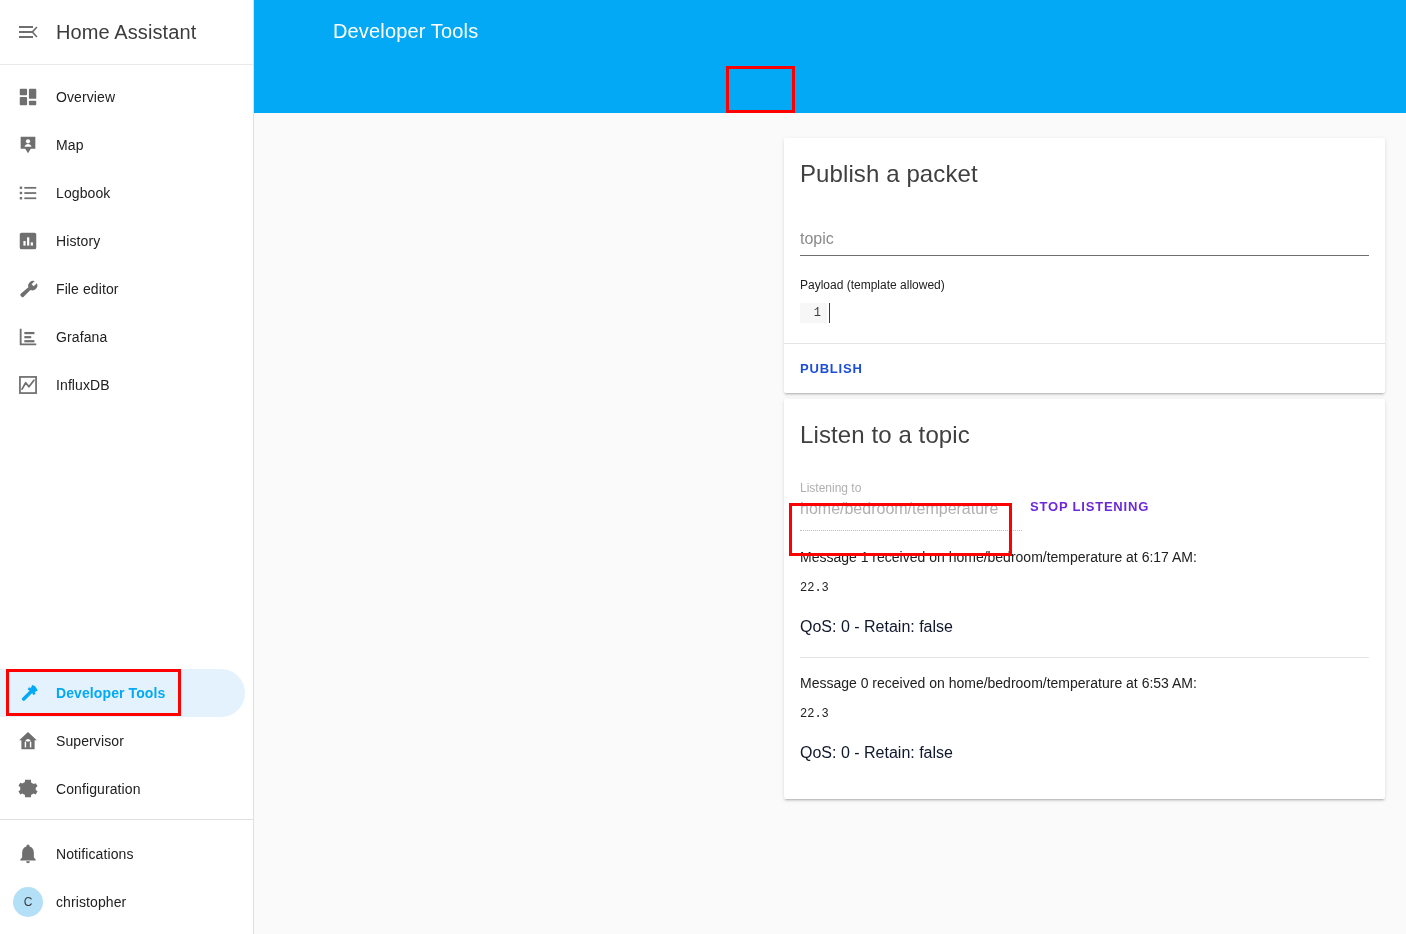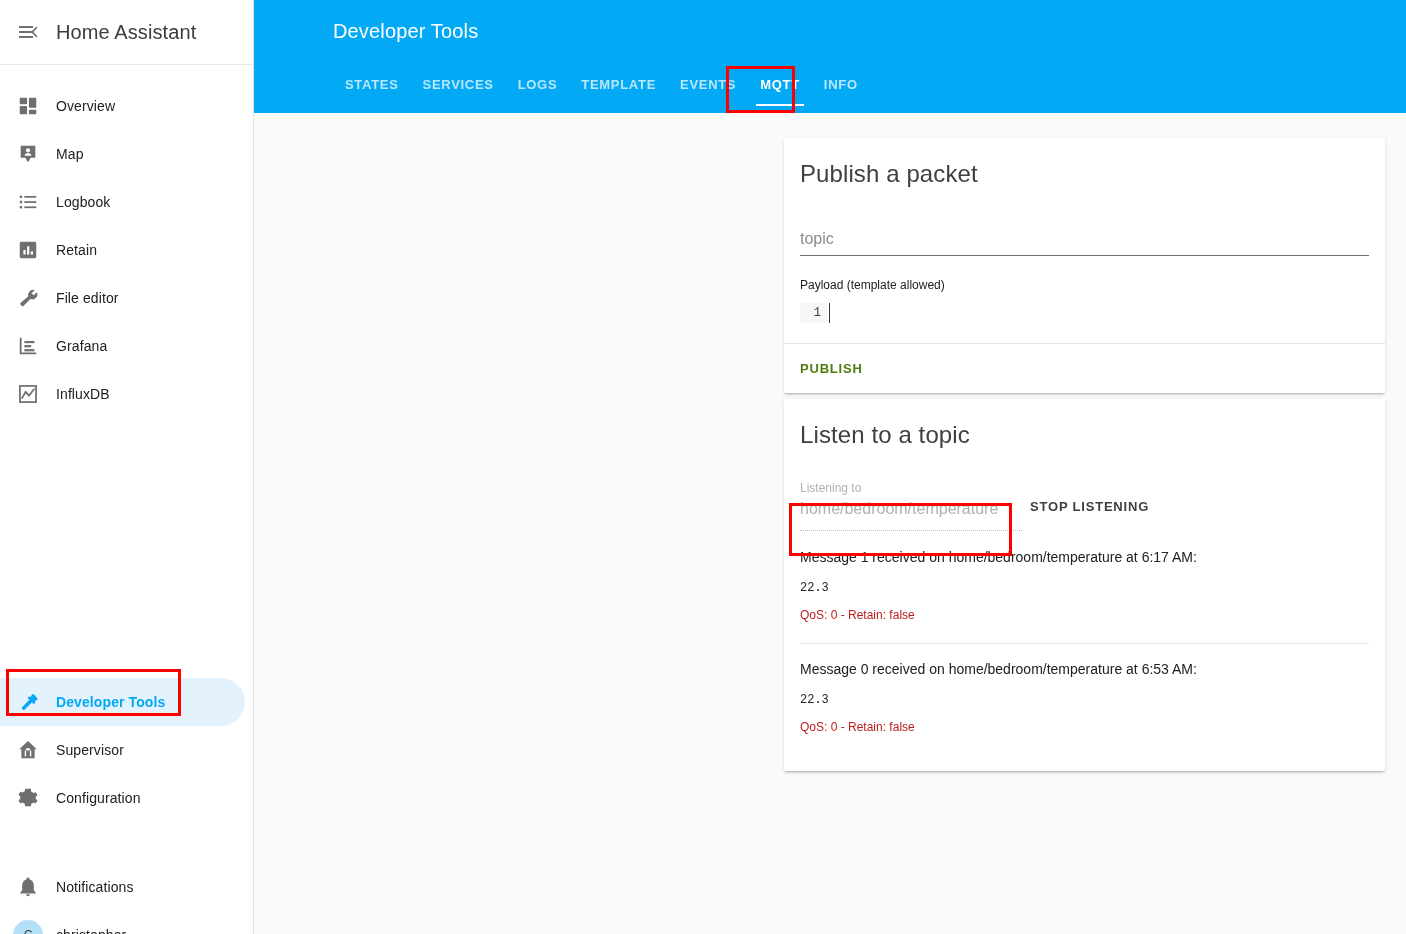--- a/index.html
+++ b/index.html
@@ -11,21 +11,20 @@
   }
   .app { display: flex; width: 1406px; height: 934px; }
 
   
   .sidebar {
     width: 254px; height: 934px;
     background: #ffffff;
     border-right: 1px solid #e0e0e0;
     display: flex; flex-direction: column;
     position: relative;
-    gap: 9px;
   }
   .sidebar-header {
     height: 65px;
     display: flex; align-items: center;
     border-bottom: 1px solid #e8e8e8;
     flex: 0 0 65px;
   }
   .menu-btn {
     width: 56px; height: 65px;
     display: flex; align-items: center; justify-content: center;
@@ -143,21 +142,21 @@
     width: 1px; height: 20px; background: #3a3a3a;
     margin-left: 2px;
   }
 
   .card-actions {
     border-top: 1px solid #e4e4e4;
     padding: 8px 8px;
   }
   .text-btn {
     background: none; border: none; cursor: pointer;
-    color: #4d7c0f; font-family: "Liberation Sans", sans-serif;
+    color: #1d4ed8; font-family: "Liberation Sans", sans-serif;
     font-size: 13px; font-weight: bold; letter-spacing: .8px;
     padding: 9px 8px;
   }
 
   .listen-row {
     margin-top: 30px; display: flex; align-items: flex-end;
     position: relative; height: 52px;
   }
   .listen-field {
     width: 222px; position: relative; height: 52px;
@@ -171,34 +170,34 @@
     font-size: 16px; color: #b0b0b0;
     white-space: nowrap; overflow: hidden;
     width: 222px;
   }
   .listen-underline {
     position: absolute; bottom: 0; left: 0; width: 222px;
     border-bottom: 1px dotted #bdbdbd;
   }
   .stop-btn {
     background: none; border: none; cursor: pointer;
-    color: #404040; font-family: "Liberation Sans", sans-serif;
+    color: #6d28d9; font-family: "Liberation Sans", sans-serif;
     font-size: 13px; font-weight: bold; letter-spacing: .8px;
     padding: 0 0 17px 8px;
   }
 
   .messages { margin-top: 18px; }
   .message { padding: 0 0 2px 0; }
   .message + .message { border-top: 1px solid #e4e4e4; padding-top: 17px; }
   .msg-head { font-size: 14px; color: #212121; padding-bottom: 16px; }
   .msg-payload {
     font-family: "Liberation Mono", monospace;
     font-size: 12px; color: #212121; padding-bottom: 13px;
   }
-  .msg-meta { font-size: 12px; color: #b91c1c; padding-bottom: 19px; }
+  .msg-meta { font-size: 16px; color: #0f172a; padding-bottom: 19px; margin-top: 10px; }
 
   
   .anno {
     position: absolute; border: 3px solid #ff0000;
     pointer-events: none; z-index: 50;
   }
 </style>
 </head>
 <body>
 
@@ -259,21 +258,21 @@
 
       <div class="nav-item">
         <span class="nav-icon">
           <svg width="22" height="22" viewBox="0 0 24 24" fill="currentColor">
             <rect x="3" y="3" width="18" height="18" rx="2"></rect>
             <rect x="7" y="12" width="2.4" height="5" fill="#fff"></rect>
             <rect x="11" y="8" width="2.4" height="9" fill="#fff"></rect>
             <rect x="15" y="13.5" width="2.4" height="3.5" fill="#fff"></rect>
           </svg>
         </span>
-        <span class="nav-label">Retain</span>
+        <span class="nav-label">History</span>
       </div>
 
       <div class="nav-item">
         <span class="nav-icon">
           <svg width="22" height="22" viewBox="0 0 24 24" fill="currentColor">
             <path d="M21.7 5.6l-3.5 3.5-2.3-2.3 3.5-3.5a5.5 5.5 0 0 0-7 6.7L4.1 17.3a1.6 1.6 0 0 0 0 2.3l.9.9a1.6 1.6 0 0 0 2.3 0L14.6 13a5.5 5.5 0 0 0 7.1-7.4z"></path>
           </svg>
         </span>
         <span class="nav-label">File editor</span>
       </div>
@@ -355,29 +354,20 @@
         <span class="nav-label">christopher</span>
       </div>
     </div>
 
   </div>
 
   <div class="main">
 
     <div class="toolbar">
       <div class="toolbar-title">Developer Tools</div>
-      <div class="tabs">
-        <div class="tab">STATES</div>
-        <div class="tab">SERVICES</div>
-        <div class="tab">LOGS</div>
-        <div class="tab">TEMPLATE</div>
-        <div class="tab">EVENTS</div>
-        <div class="tab active">MQTT</div>
-        <div class="tab">INFO</div>
-      </div>
     </div>
 
     <div class="content">
 
       <div class="card" id="publish-card">
         <div class="card-title">Publish a packet</div>
         <div class="card-body">
           <div class="field">
             <input class="text-input" type="text" placeholder="topic" style="">
           </div>

